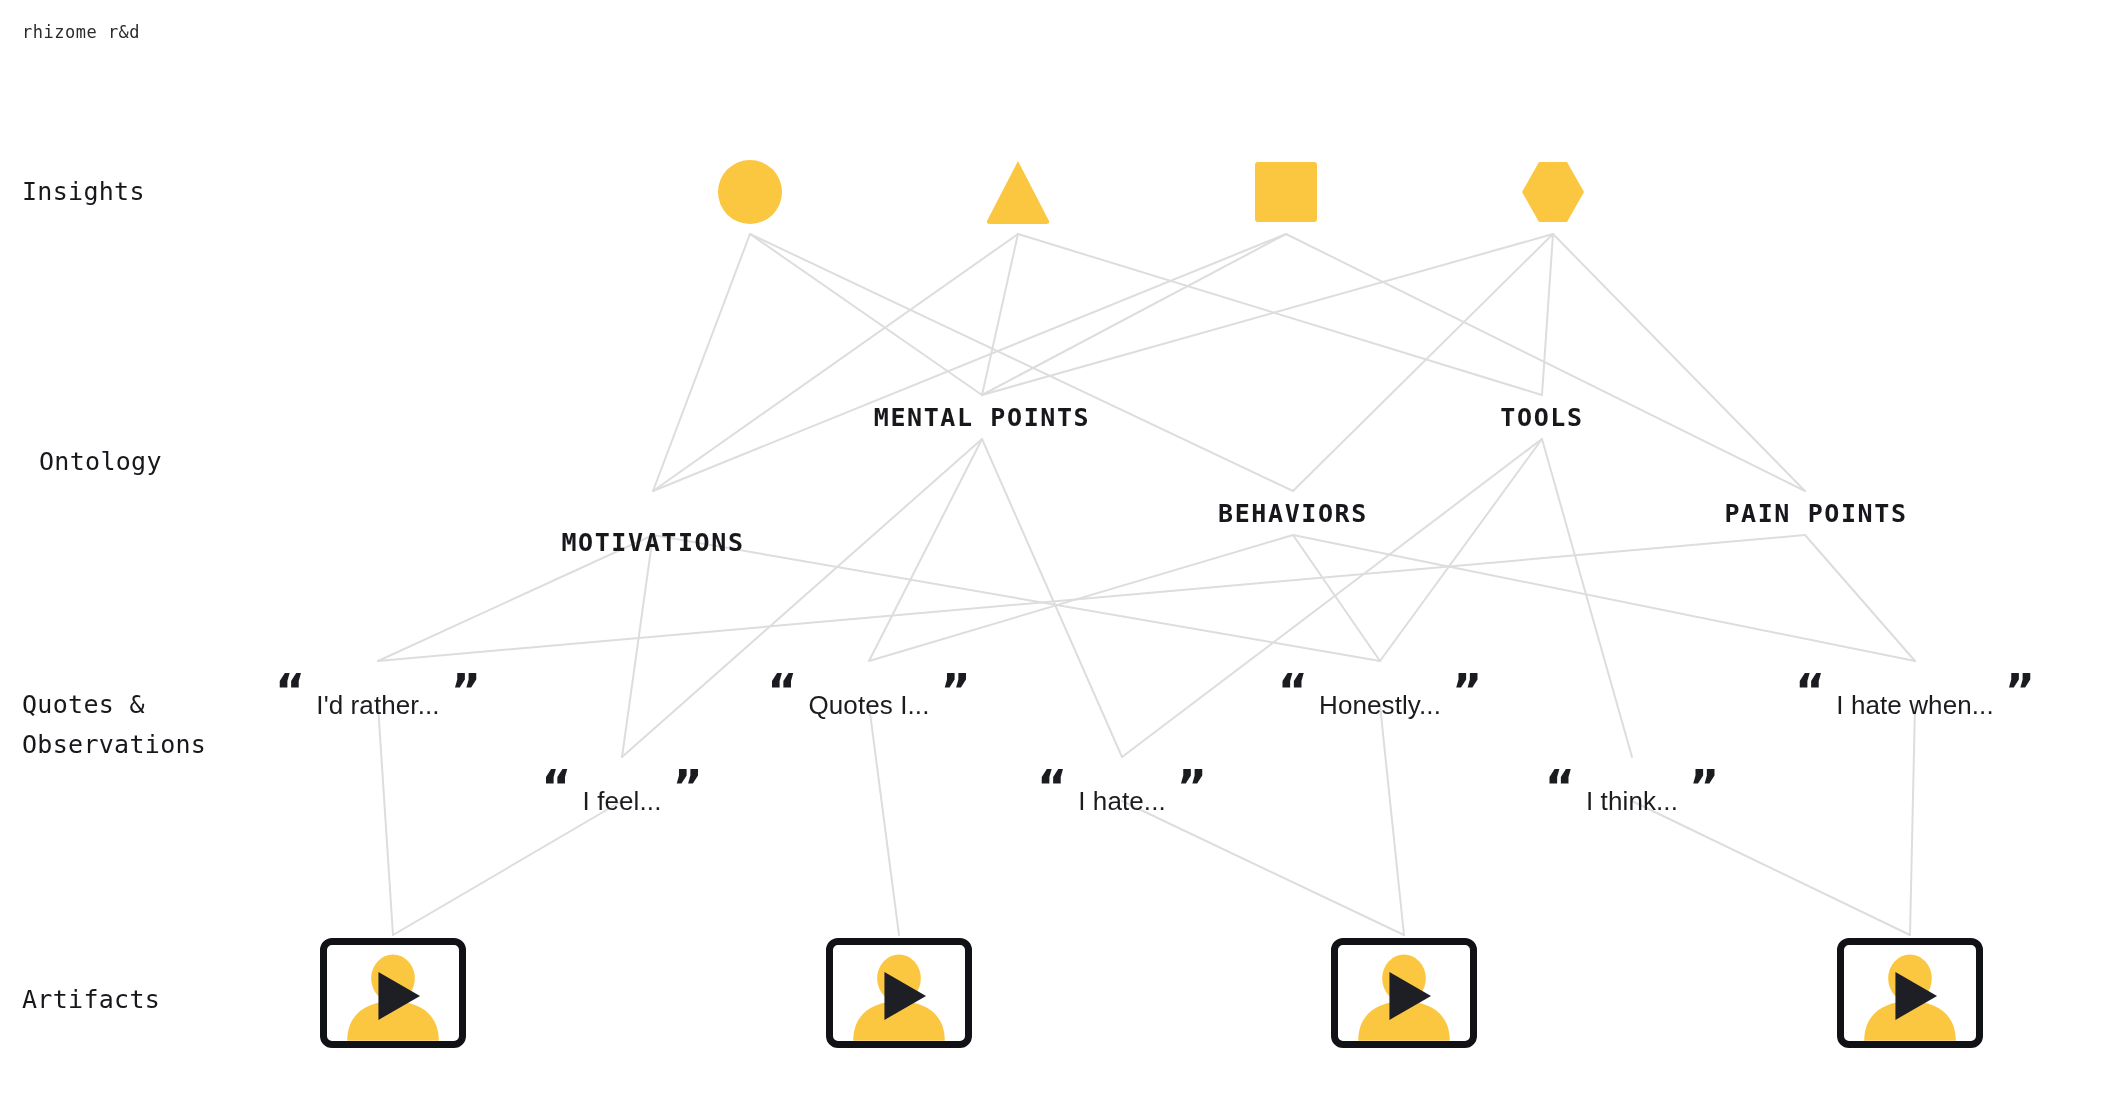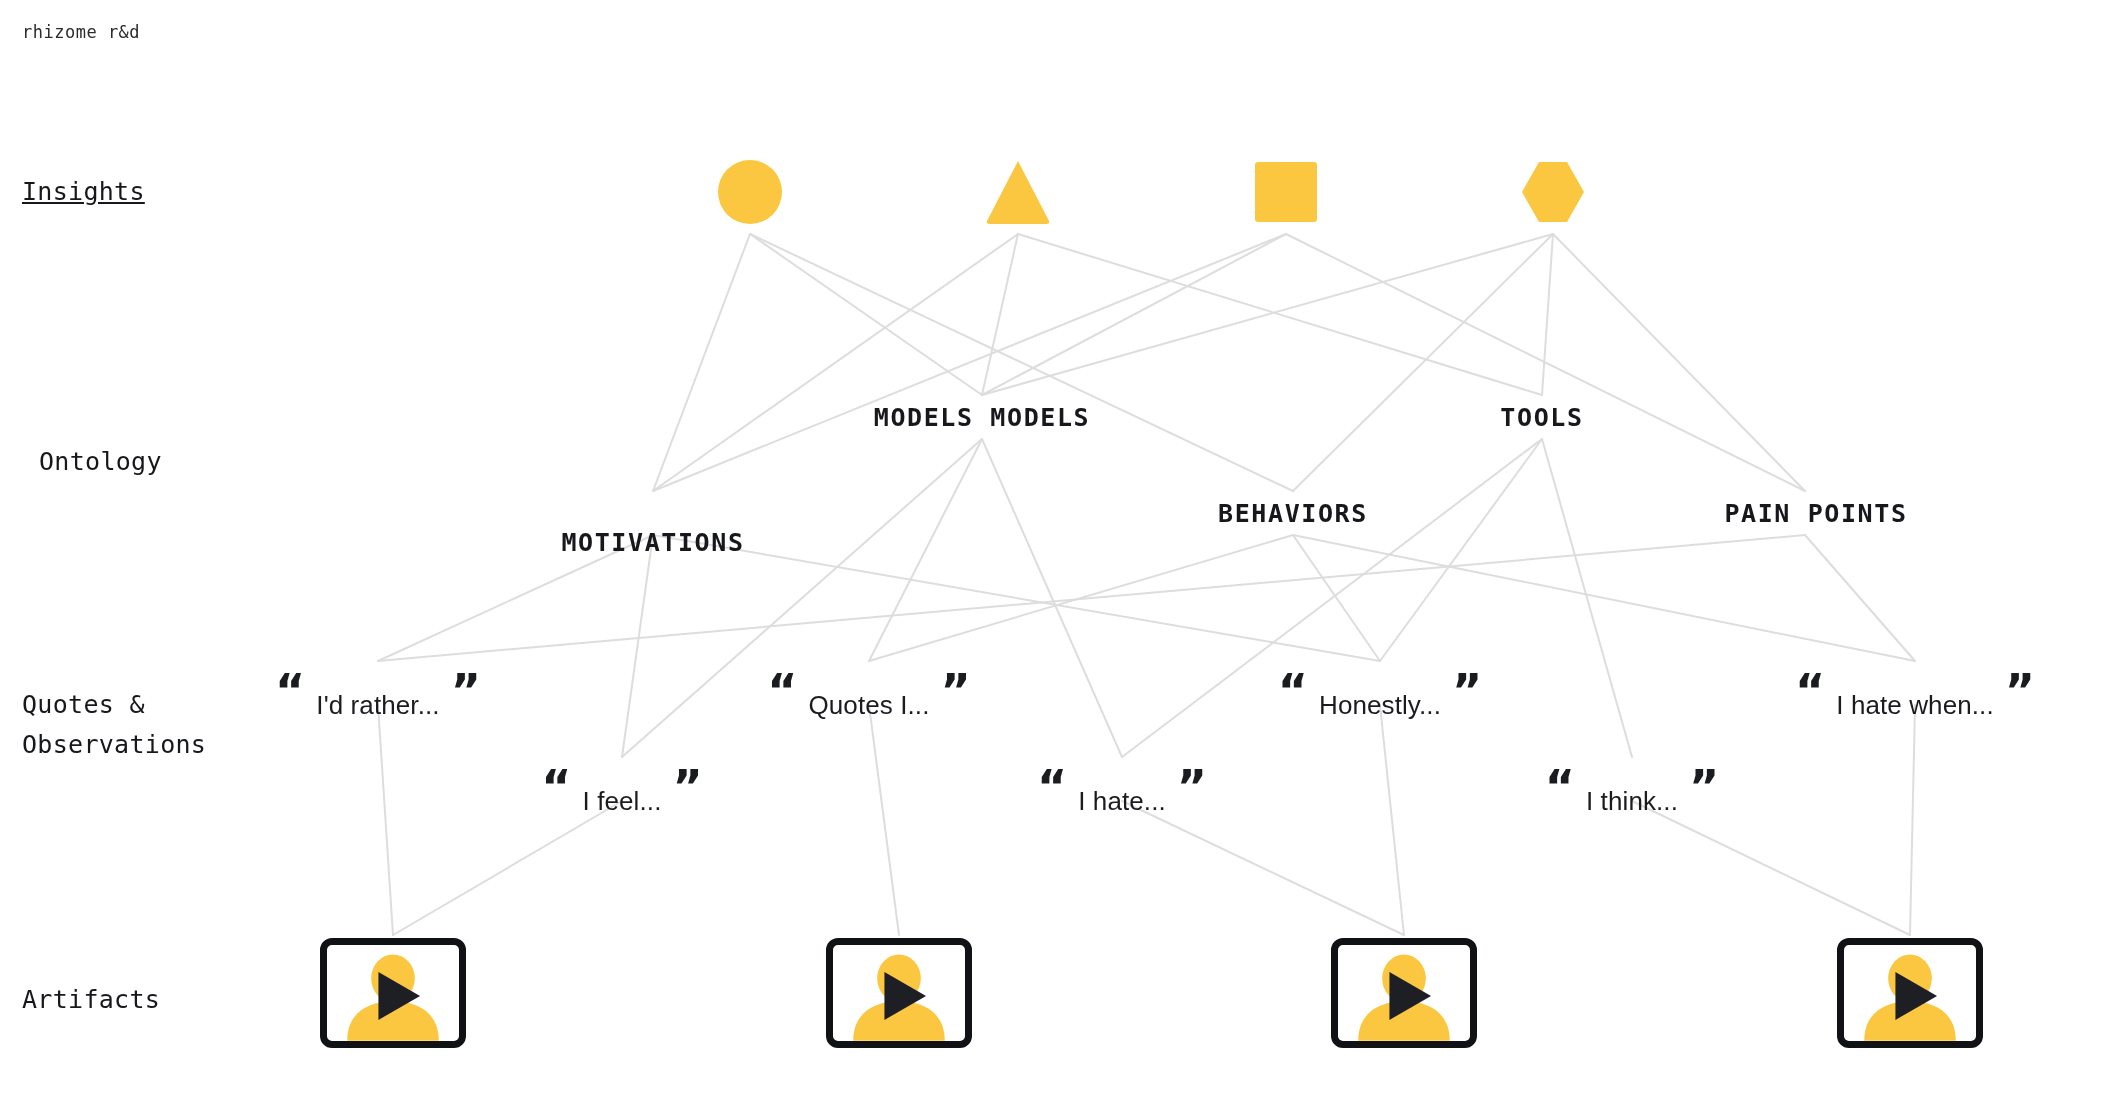--- a/index.html
+++ b/index.html
@@ -154,21 +154,21 @@
       <line x1="378" y1="705" x2="393" y2="935" stroke="#DDDDDD" stroke-width="2" stroke-linecap="round"></line>
       <line x1="869" y1="705" x2="899" y2="935" stroke="#DDDDDD" stroke-width="2" stroke-linecap="round"></line>
       <line x1="1380" y1="705" x2="1404" y2="935" stroke="#DDDDDD" stroke-width="2" stroke-linecap="round"></line>
       <line x1="1915" y1="705" x2="1910" y2="935" stroke="#DDDDDD" stroke-width="2" stroke-linecap="round"></line>
       <line x1="622" y1="801" x2="393" y2="935" stroke="#DDDDDD" stroke-width="2" stroke-linecap="round"></line>
       <line x1="1122" y1="801" x2="1404" y2="935" stroke="#DDDDDD" stroke-width="2" stroke-linecap="round"></line>
       <line x1="1632" y1="801" x2="1910" y2="935" stroke="#DDDDDD" stroke-width="2" stroke-linecap="round"></line>
     </svg>
 
   <div id="row-labels">
-      <div class="row-label" style="left: 22px; top: 172px; text-decoration: underline;">Insights</div>
+      <div class="row-label" style="left: 22px; top: 172px;">Insights</div>
       <div class="row-label" style="left: 39px; top: 442px;">Ontology</div>
       <div class="row-label" style="left: 22px; top: 685px;">Quotes &amp;
 Observations</div>
       <div class="row-label" style="left: 22px; top: 980px;">Artifacts</div>
     </div>
   <div id="insights-layer">
       <div class="insight" style="left: 717px; top: 159px;"><span><svg viewBox="0 0 66 66">
             <circle cx="33" cy="33" r="32" fill="#FBC740"></circle>
           </svg></span></div>
       <div class="insight" style="left: 985px; top: 159px;"><span><svg viewBox="0 0 66 66">
@@ -176,21 +176,21 @@
           </svg></span></div>
       <div class="insight" style="left: 1253px; top: 159px;"><span><svg viewBox="0 0 66 66">
             <rect x="2" y="3" width="62" height="60" rx="3" fill="#FBC740"></rect>
           </svg></span></div>
       <div class="insight" style="left: 1520px; top: 159px;"><span><svg viewBox="0 0 66 66">
             <path d="M19 3 L47 3 L64 33 L47 63 L19 63 L2 33 Z" fill="#FBC740"></path>
           </svg></span></div>
     </div>
   <div id="ontology-layer">
       <div class="onto" style="left: 653px; top: 542px;">MOTIVATIONS</div>
-      <div class="onto" style="left: 982px; top: 417px;">MODELS MODELS</div>
+      <div class="onto" style="left: 982px; top: 417px;">MENTAL POINTS</div>
       <div class="onto" style="left: 1293px; top: 513px;">BEHAVIORS</div>
       <div class="onto" style="left: 1542px; top: 417px;">TOOLS</div>
       <div class="onto" style="left: 1816px; top: 513px;">PAIN POINTS</div>
     </div>
   <div id="quotes-layer">
       <div class="quote" style="left: 378px; top: 683px;">
         <span class="qmark">“</span>
         <span class="qtext">I'd rather...</span>
         <span class="qmark">”</span>
       </div>

